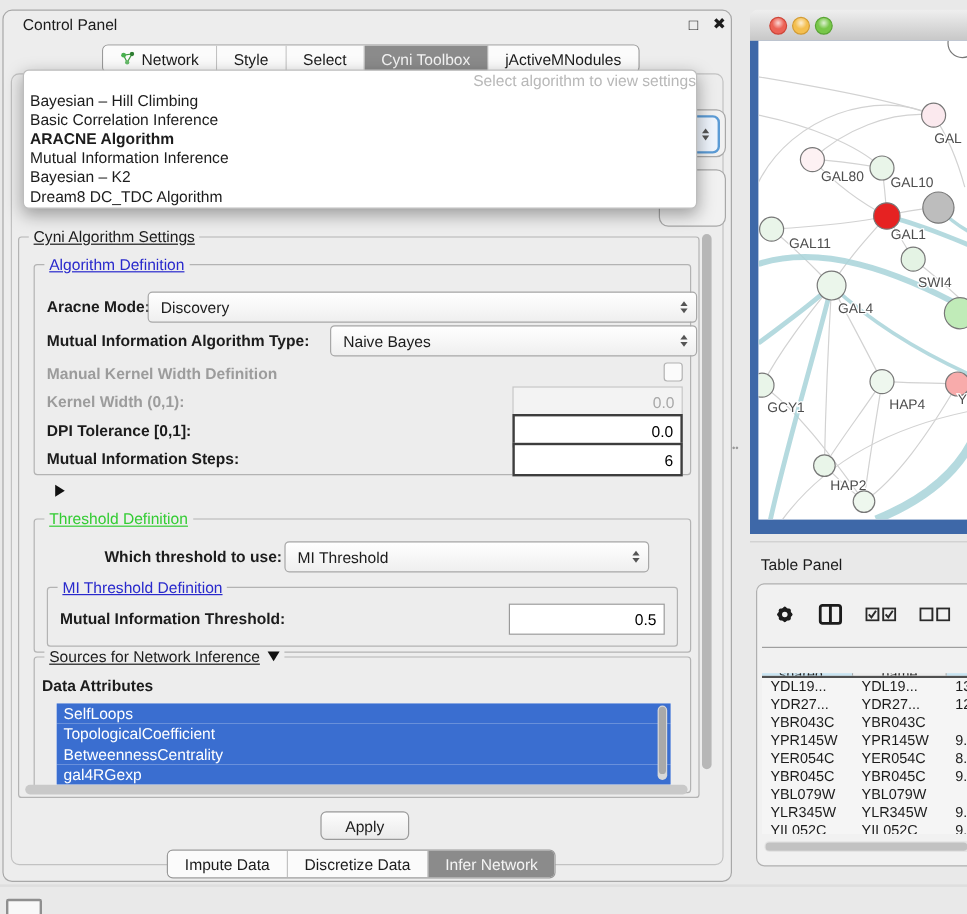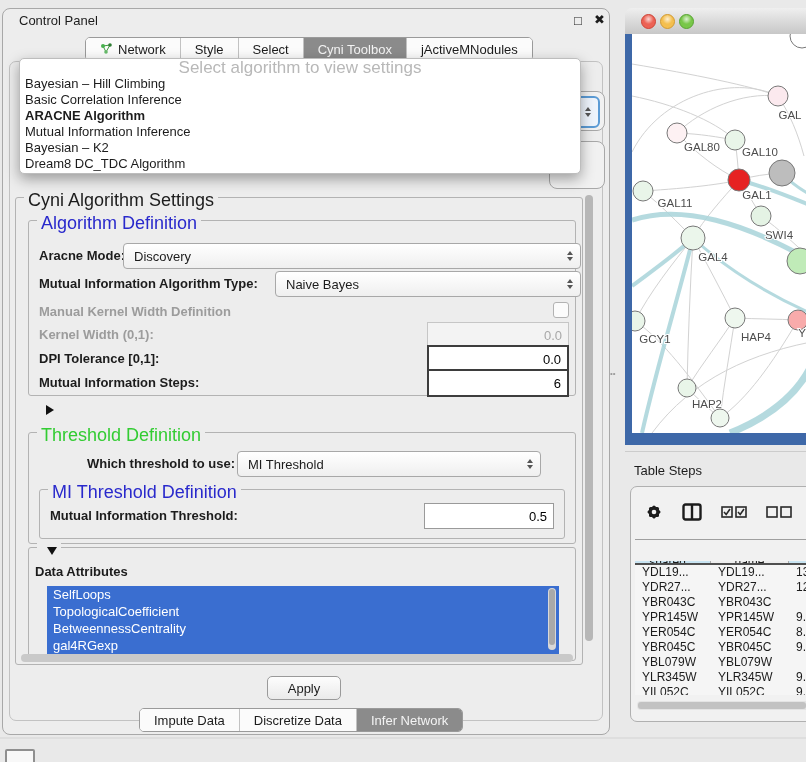--- a/index.html
+++ b/index.html
@@ -30,27 +30,27 @@
   
   .frag{border:1px solid #a8a8a8;border-radius:8px;background:#f1f1f1;z-index:4;}
   #frag-a{left:546px;top:82px;width:54px;height:38px;}
   #frag-a .bluebtn{position:absolute;right:4px;top:4px;width:24px;height:28px;border:2px solid #5b9bd5;
       border-radius:6px;background:#eef4fc;}
   #frag-b{left:546px;top:132px;width:54px;height:46px;}
 
   
   #algo-popup{left:16px;top:49px;width:560px;height:114px;background:#ffffff;border:1px solid #bdbdbd;
     border-radius:5px;z-index:50;box-shadow:0 5px 14px rgba(0,0,0,.35);overflow:hidden;}
-  #algo-placeholder{height:17px;line-height:17px;text-align:center;color:#b8b8b8;font-size:17px;}
+  #algo-placeholder{height:17px;line-height:17px;text-align:right;color:#b8b8b8;font-size:13px;}
   .alg-item{height:16px;line-height:16px;padding-left:5px;font-size:13px;white-space:nowrap;}
   .alg-item.bold{font-weight:bold;}
 
   
   .group{border:1px solid #b3b3b3;border-radius:3px;}
-  .gtitle{position:absolute;top:-8px;left:8px;background:#ededed;padding:0 4px;font-size:18px;white-space:nowrap;}
+  .gtitle{position:absolute;top:-8px;left:8px;background:#ededed;padding:0 4px;font-size:13px;white-space:nowrap;text-decoration:underline;}
   .gtitle.blue{color:#2929cc;}
   .gtitle.green{color:#33cc33;}
 
   #cyni-group{left:12px;top:188px;width:566px;height:466px;background:#ededed;}
   #algdef-group{left:12px;top:22px;width:546px;height:174px;}
   #thr-group{left:12px;top:234px;width:546px;height:110px;}
   #mithr-group{left:10px;top:56px;width:524px;height:48px;}
   #src-group{left:12px;top:349px;width:546px;height:112px;}
 
   .flabel{font-size:13px;font-weight:bold;color:#1c1c1c;white-space:nowrap;}
@@ -251,21 +251,21 @@
       </div>
 
       <div class="abs group" id="mithr-group">
         <span class="gtitle blue">MI Threshold Definition</span>
         <span class="abs flabel" style="left:10px;top:18px;">Mutual Information Threshold:</span>
         <input class="abs numin" style="left: 384px; top: 13px; width: 130px; height: 22px;" value="0.5">
       </div>
     </div>
 
     <div class="abs group" id="src-group">
-      <span class="gtitle"><span class="tri-down"></span></span>
+      <span class="gtitle"><span>Sources for Network Inference</span><span class="tri-down"></span></span>
       <span class="abs flabel" style="left:6px;top:16px;">Data Attributes</span>
       <div class="abs" id="attr-list">
         <div id="attr-items">
             <div class="attr-item">SelfLoops</div>
             <div class="attr-item">TopologicalCoefficient</div>
             <div class="attr-item">BetweennessCentrality</div>
             <div class="attr-item">gal4RGexp</div>
           </div>
         <span id="attr-vscroll">
             <span id="attr-vthumb"></span>
@@ -363,21 +363,21 @@
           <text x="170" y="303" class="nlabel">Y</text>
           <circle cx="55" cy="354" r="9" fill="#e9f5e9" class="node"></circle>
           <text x="75" y="374" class="nlabel">HAP2</text>
           <circle cx="88" cy="384" r="9" fill="#eef7ee" class="node"></circle>
         </svg>
     </div>
   </div>
 </div>
 
 <div class="abs" id="tp-divider"></div>
-<span class="abs" id="tp-title">Table Steps</span>
+<span class="abs" id="tp-title">Table Panel</span>
 
 <div class="abs" id="table-panel">
   <div class="abs" id="tp-toolbar">
     <span class="tbicon">
       <svg width="18" height="18" viewBox="0 0 18 18">
           <g fill="#1c1c1c">
         <rect x="4" y="4" width="10" height="10" rx="1.5"></rect>
         <rect x="4" y="4" width="10" height="10" rx="1.5" transform="rotate(45 9 9)"></rect>
         <circle cx="9" cy="9" r="2.3" fill="#f1f1f1"></circle>
           </g>

